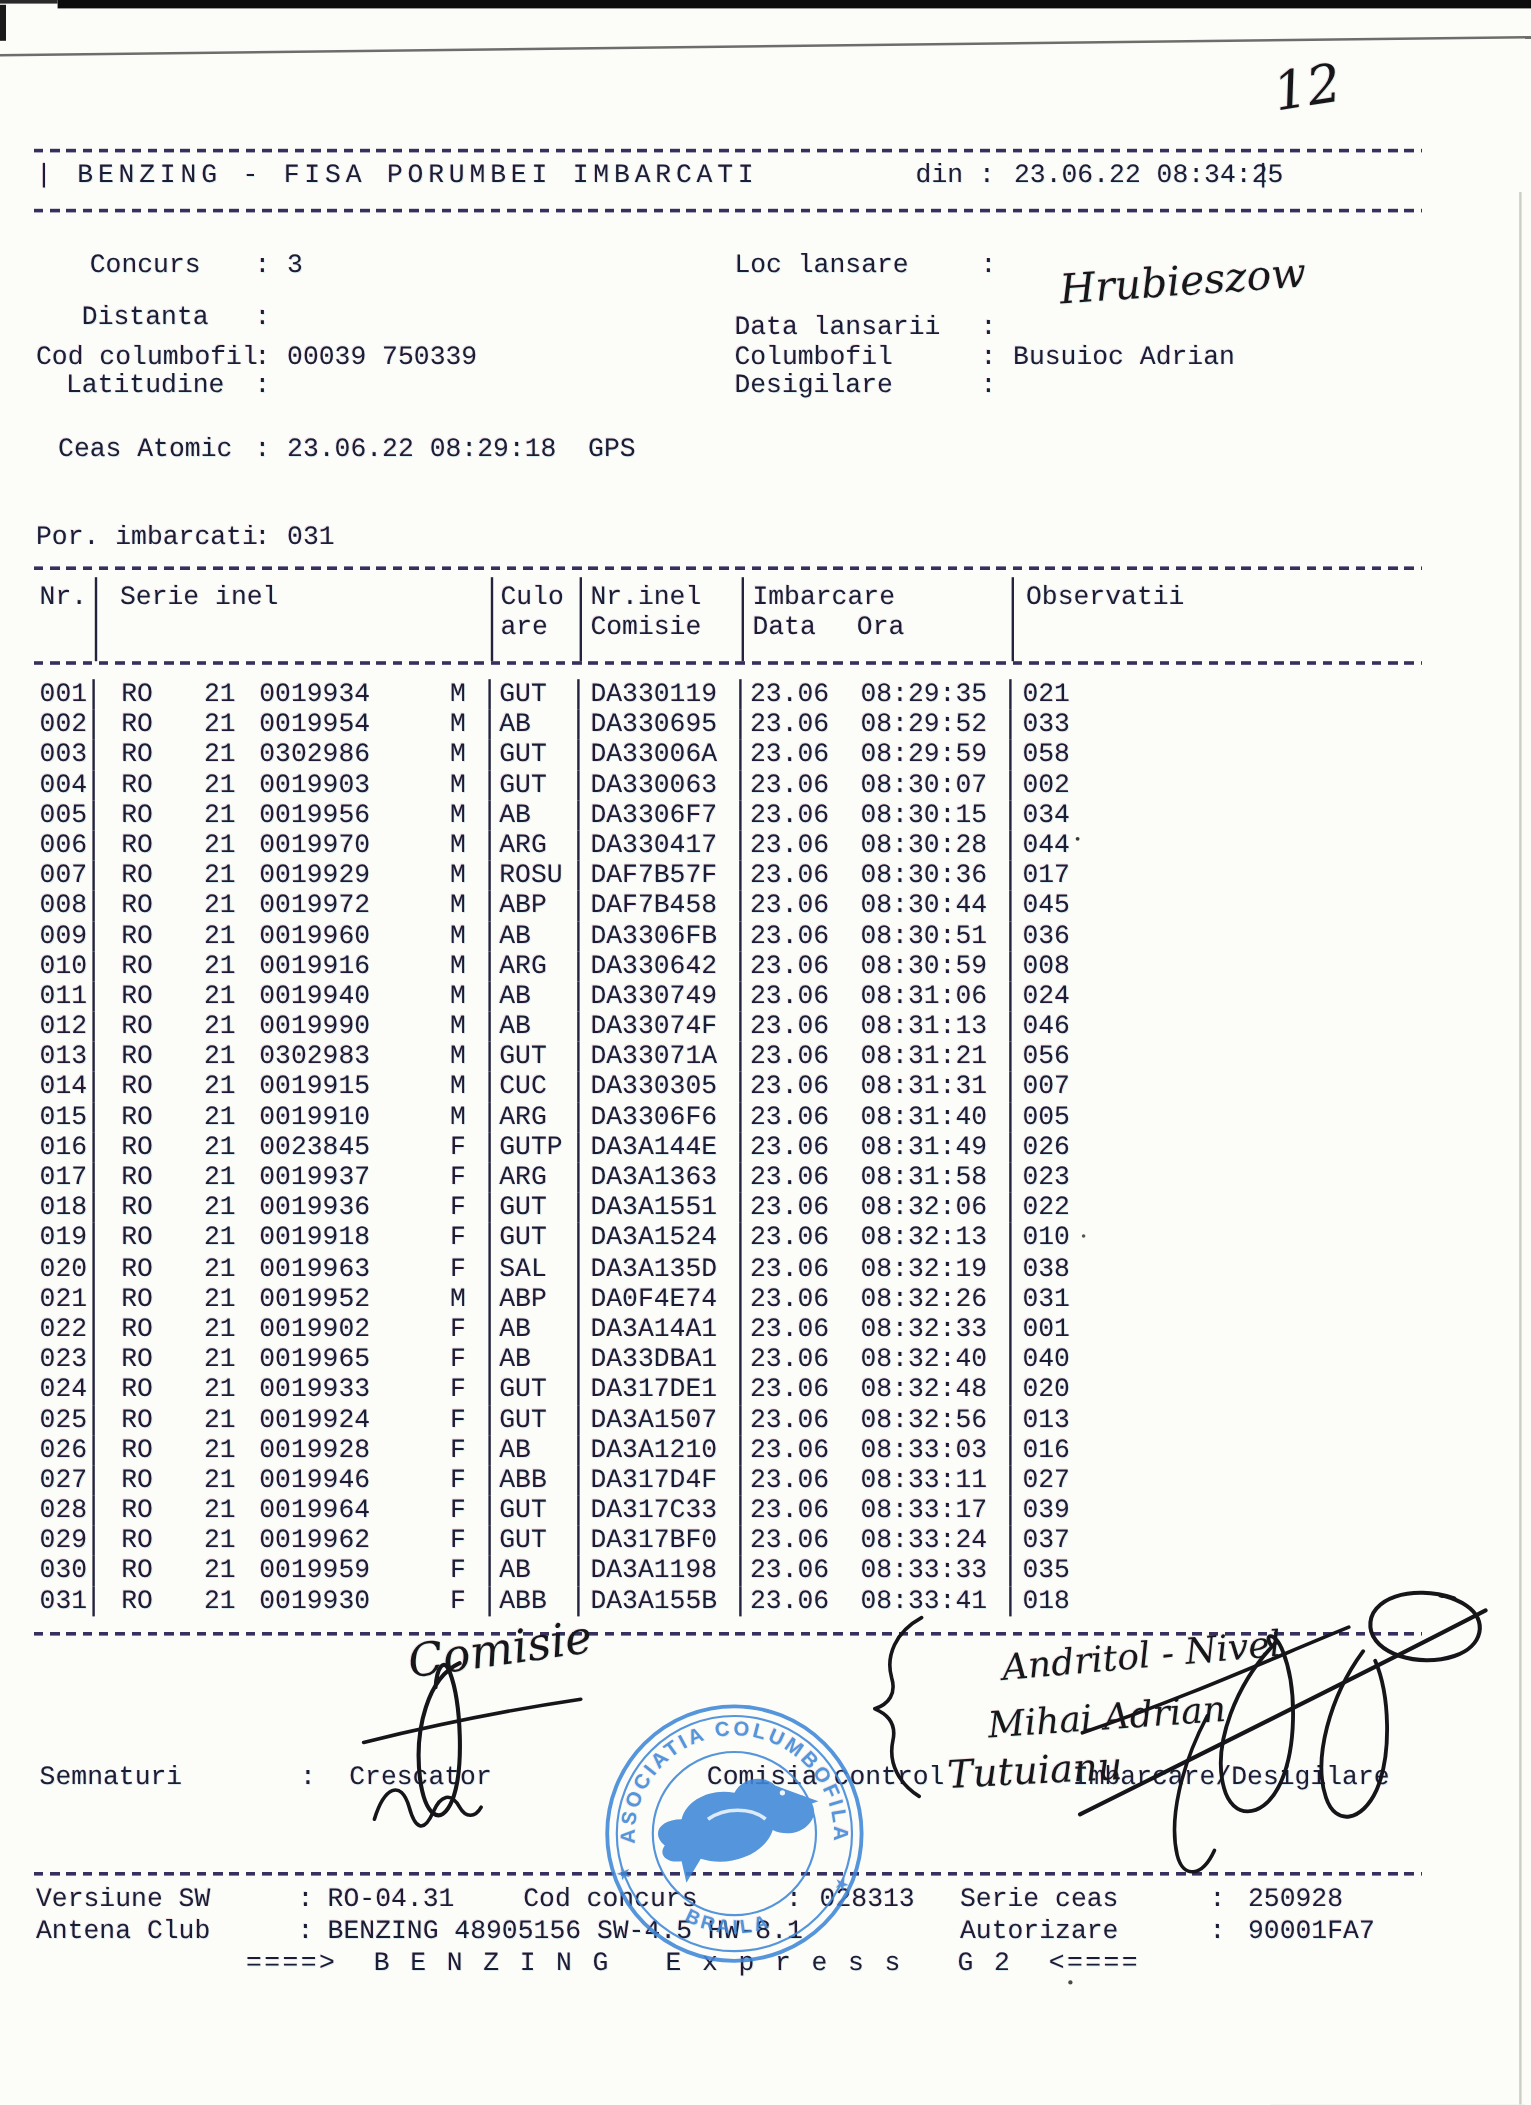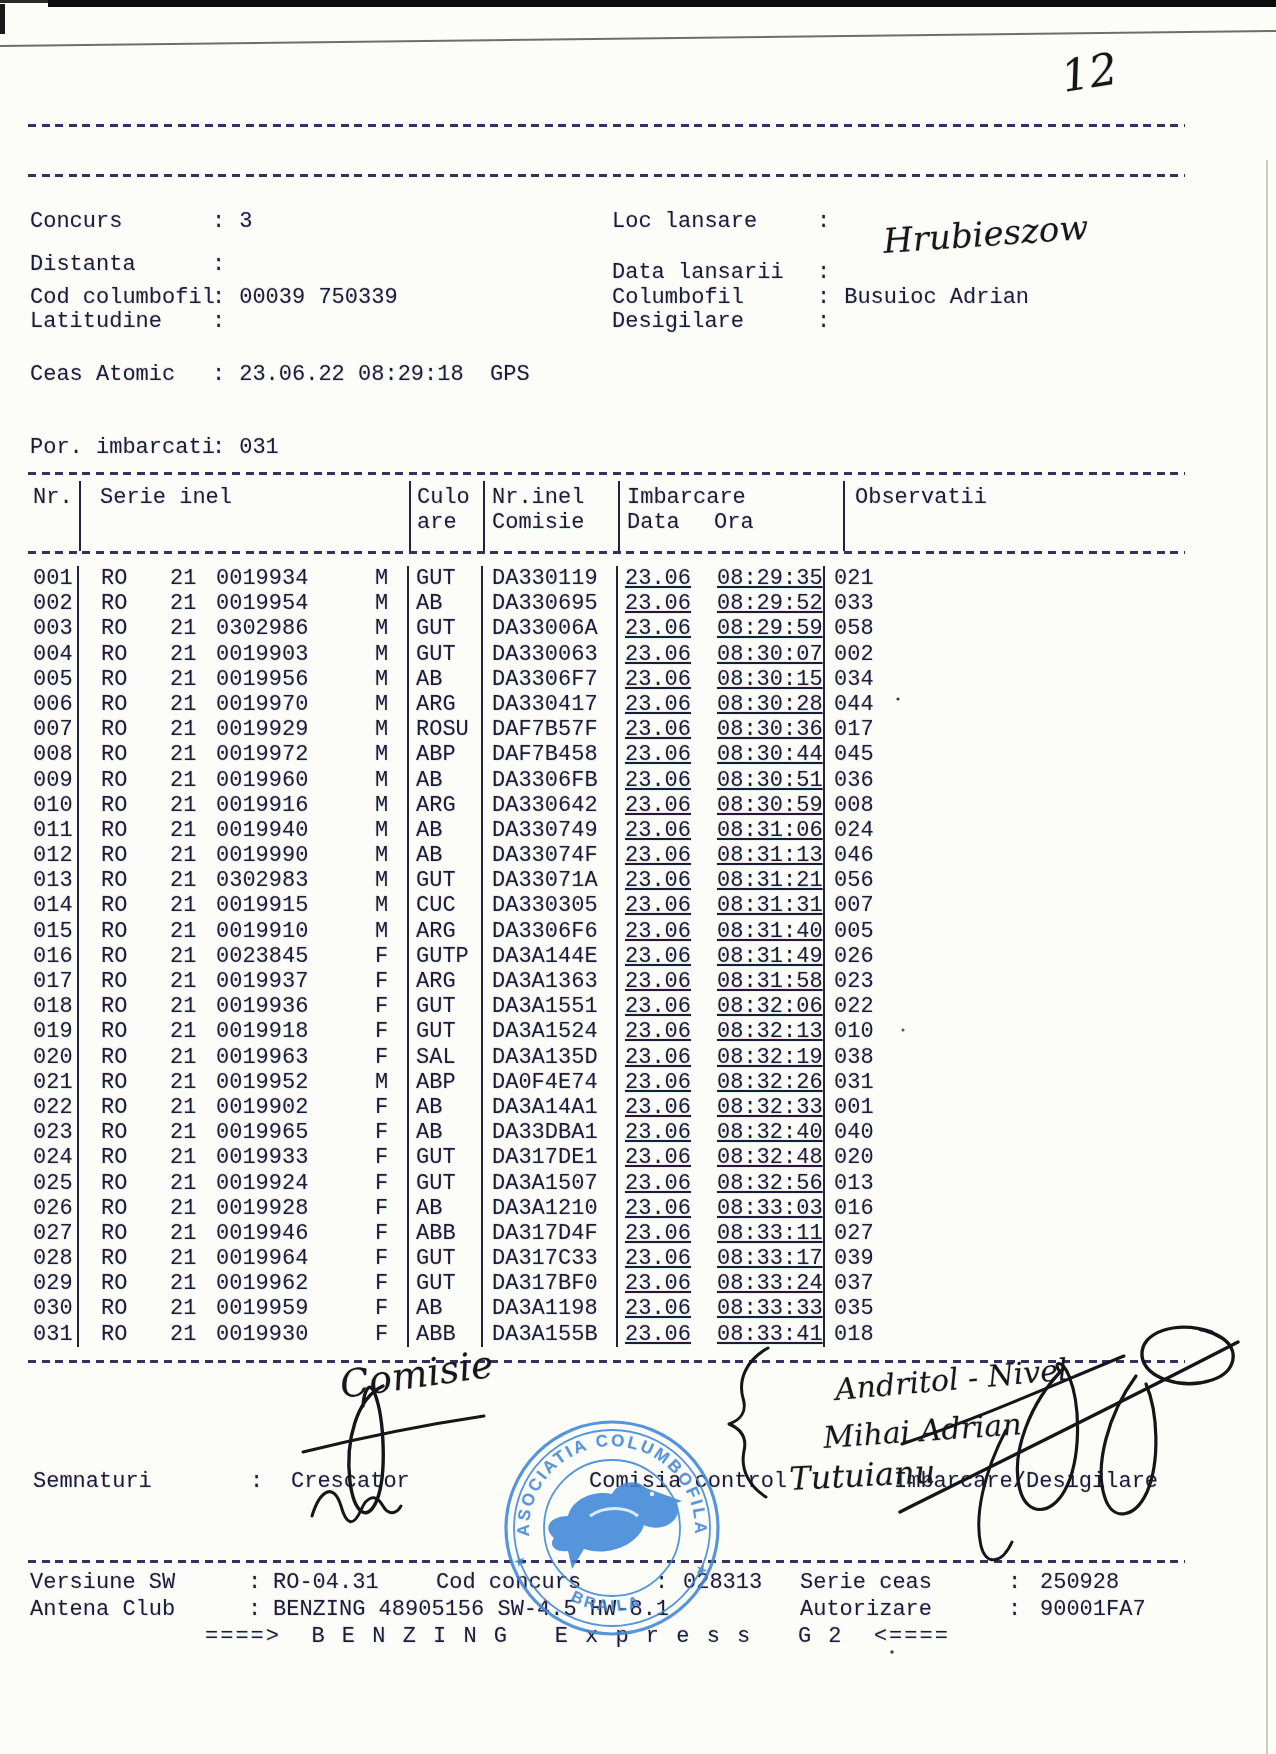--- a/index.html
+++ b/index.html
@@ -1,21 +1,21 @@
 <!DOCTYPE html>
 <html><head>
 <meta charset="utf-8">
 <style>
   html,body{margin:0;padding:0;background:#e6e6e2;}
   .page{position:relative;width:1276px;height:1754px;margin:0 auto;background:#fcfcf8;
         font-family:"Liberation Mono",monospace;color:#1c1c36;overflow:hidden;}
   .print{text-shadow:0.7px 0.7px 0 rgba(0,165,170,.14),-0.7px -0.7px 0 rgba(200,20,90,.12);}
   .pline{position:absolute;font-size:22px;line-height:26px;white-space:pre;}
   .lbl{display:inline-block;}
-  .w182{width:182px;}
+  .w182{width:182px;text-align:center;}
   .w205{width:205px;}
   .val{margin-left:14px;white-space:pre;}
   .dash{position:absolute;left:28px;width:1157px;height:3px;
         background:repeating-linear-gradient(90deg,#37305e 0 8px,rgba(0,0,0,0) 8px 13.6px);}
   .titlebar{position:absolute;left:0;top:134px;width:100%;height:28px;font-size:22px;}
   .titlebar span{position:absolute;white-space:pre;}
   .t-title{letter-spacing:4px;}
   .thead{position:absolute;left:30px;top:485px;width:920px;height:64px;font-size:22px;}
   .thead span{position:absolute;white-space:pre;}
   .vbar{position:absolute;top:-4px;bottom:-2px;width:2px;background:#23233f;}
@@ -23,21 +23,21 @@
   .trow{display:flex;height:25.2px;line-height:25.2px;font-size:22px;white-space:pre;}
   .trow>span{box-sizing:border-box;border-right:2px solid #23233f;overflow:hidden;}
   .c-nr{width:49px;padding-left:3px;}
   .c-serie{width:330px;display:flex;}
   .c-serie .country{margin-left:22px;width:69px;}
   .c-serie .year{width:46px;}
   .c-serie .ring{flex:1;}
   .c-serie .sex{width:32px;padding-left:4px;}
   .c-col{width:74px;padding-left:7px;}
   .c-sen{width:135px;padding-left:9px;}
-  .c-imb{width:207px;display:flex;text-decoration:underline;}
+  .c-imb{width:225px;display:flex;}
   .c-imb .d{margin-left:7px;width:92px;}
   .c-obs{width:100px;padding-left:9px;border-right:none !important;}
   .sigline{position:absolute;left:33px;top:1469px;font-size:22px;}
   .sigline span{position:absolute;white-space:pre;}
   .footline{position:absolute;font-size:22px;}
   .footline span{position:absolute;white-space:pre;}
   .benz{letter-spacing:2px;}
   .topbar{position:absolute;left:48px;right:0;top:0;height:7px;background:#0c0c0c;}
   .topbar2{position:absolute;left:0;top:0;width:48px;height:3px;background:#2a2a2a;}
   .corner{position:absolute;left:0;top:4px;width:5px;height:30px;background:#1a1a1a;}
@@ -58,20 +58,26 @@
   <div class="corner"></div>
   <div class="edge-r"></div>
 
   <div class="dash" style="top:124px"></div>
   <div class="dash" style="top:174px"></div>
   <div class="dash" style="top:472px"></div>
   <div class="dash" style="top:551px"></div>
   <div class="dash" style="top:1360px"></div>
   <div class="dash" style="top:1560px"></div>
 
+  <div class="titlebar">
+    <span style="left:30px" class="t-title">| BENZING - FISA PORUMBEI IMBARCATI</span>
+    <span style="left:763px">din :</span>
+    <span style="left:845px">23.06.22 08:34:25</span>
+    <span style="left:1046px">|</span>
+  </div>
 
   <div class="pline" style="left:30px;top:209px"><span class="lbl w182">Concurs</span>:<span class="val">3</span></div>
   <div class="pline" style="left:30px;top:252px"><span class="lbl w182">Distanta</span>:<span class="val"></span></div>
   <div class="pline" style="left:30px;top:285px"><span class="lbl w182">Cod columbofil</span>:<span class="val">00039 750339</span></div>
   <div class="pline" style="left:30px;top:309px"><span class="lbl w182">Latitudine</span>:<span class="val"></span></div>
 
   <div class="pline" style="left:612px;top:209px"><span class="lbl w205">Loc lansare</span>:<span class="val"></span></div>
   <div class="pline" style="left:612px;top:260px"><span class="lbl w205">Data lansarii</span>:<span class="val"></span></div>
   <div class="pline" style="left:612px;top:285px"><span class="lbl w205">Columbofil</span>:<span class="val">Busuioc Adrian</span></div>
   <div class="pline" style="left:612px;top:309px"><span class="lbl w205">Desigilare</span>:<span class="val"></span></div>

